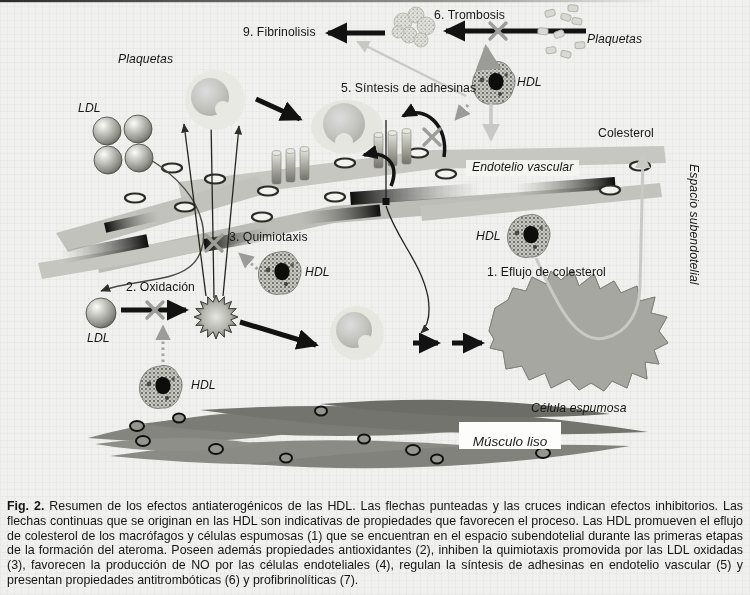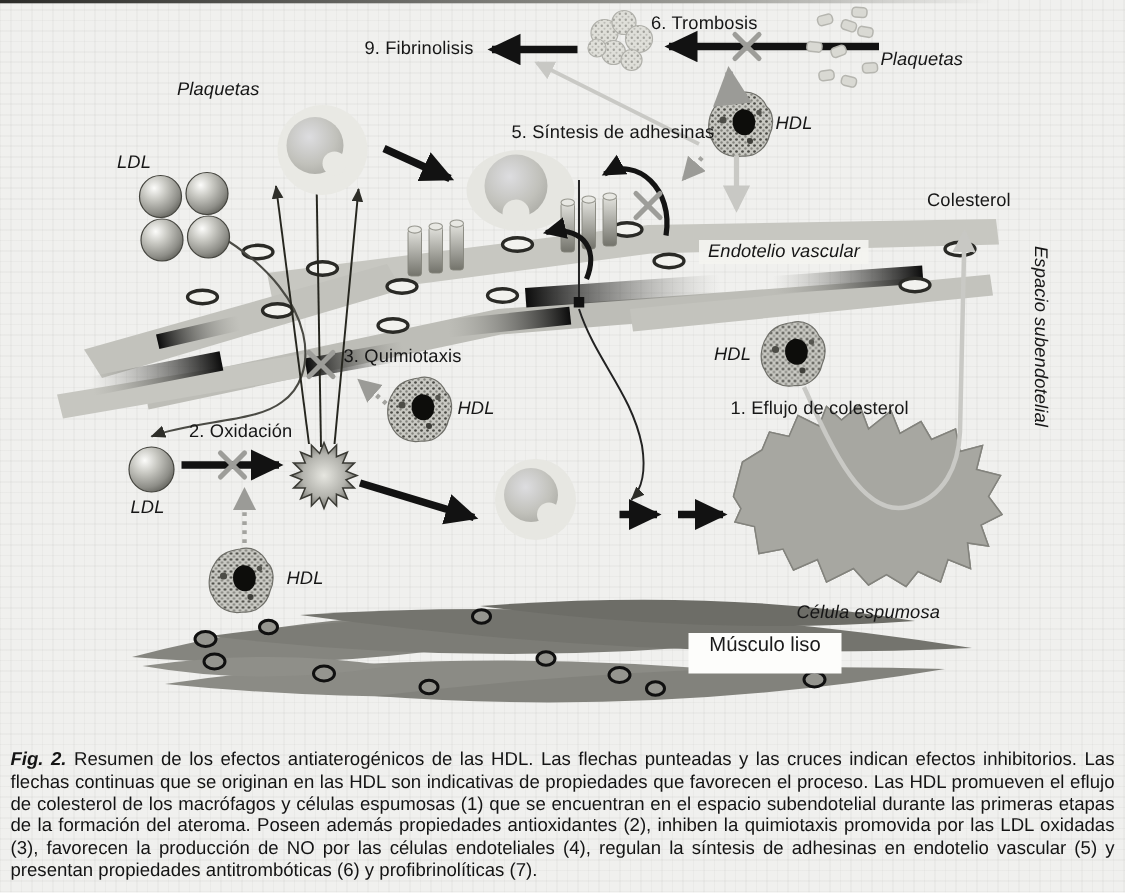--- a/index.html
+++ b/index.html
@@ -15,28 +15,28 @@
   .lbl{
     position:absolute;font-size:12.2px;line-height:1.1;color:#161616;
     white-space:nowrap;letter-spacing:.1px;
   }
   .it{font-style:italic;}
   .wrap{white-space:normal;}
   .lbl-endotelio{background:rgba(243,243,239,.95);padding:1px 6px 2px 6px;}
   .lbl-espacio{transform:rotate(90deg);transform-origin:0 0;}
   .musculo-box{
     position:absolute;left:459px;top:422px;width:102px;height:27px;
-    background:#fdfdfb;display:flex;align-items:flex-start;justify-content:center;
-    font-size:13.5px;color:#1a1a1a;
+    background:#fdfdfb;display:flex;align-items:flex-end;justify-content:center;
+    font-size:13.5px;font-style:italic;color:#1a1a1a;
   }
   .caption{
     position:absolute;left:7px;top:499px;width:736px;
     font-size:12.4px;line-height:1.19;text-align:justify;color:#141414;
   }
-  .caption b{font-weight:bold;font-style:italic;}
+  .caption b{font-weight:bold;}
 </style>
 </head>
 <body>
 
 <div id="stage">
 
 <svg id="art" width="750" height="495" viewBox="0 0 750 495">
   <defs>
     <radialGradient id="sph" cx="35%" cy="30%" r="80%">
       <stop offset="0" stop-color="#fcfcfa"></stop>
@@ -299,21 +299,21 @@
   <line x1="491" y1="104" x2="491" y2="139" stroke="#c9c9c5" stroke-width="3.5" marker-end="url(#ml)"></line>
 </svg>
 
 <div class="lbl" style="left:243px;top:26px">9. Fibrinolisis</div>
 <div class="lbl" style="left:434px;top:9px">6. Trombosis</div>
 <div class="lbl it" style="left:587px;top:33px">Plaquetas</div>
 <div class="lbl it" style="left:118px;top:53px">Plaquetas</div>
 <div class="lbl it" style="left:78px;top:102px">LDL</div>
 <div class="lbl it" style="left:517px;top:76px">HDL</div>
 <div class="lbl" style="left:341px;top:82px">5. Síntesis de adhesinas</div>
-<div class="lbl" style="left:618px;top:127px">Colesterol</div>
+<div class="lbl" style="left:598px;top:127px">Colesterol</div>
 <div class="lbl it lbl-endotelio" style="left:466px;top:160px">Endotelio vascular</div>
 <div class="lbl it lbl-espacio" style="left:700px;top:164px">Espacio subendotelial</div>
 <div class="lbl" style="left:229px;top:231px">3. Quimiotaxis</div>
 <div class="lbl it" style="left:305px;top:266px">HDL</div>
 <div class="lbl" style="left:126px;top:281px">2. Oxidación</div>
 <div class="lbl it" style="left:87px;top:332px">LDL</div>
 <div class="lbl it" style="left:191px;top:379px">HDL</div>
 <div class="lbl it" style="left:476px;top:230px">HDL</div>
 <div class="lbl" style="left:487px;top:266px">1. Eflujo de colesterol</div>
 <div class="lbl it" style="left:531px;top:402px">Célula espumosa</div>

